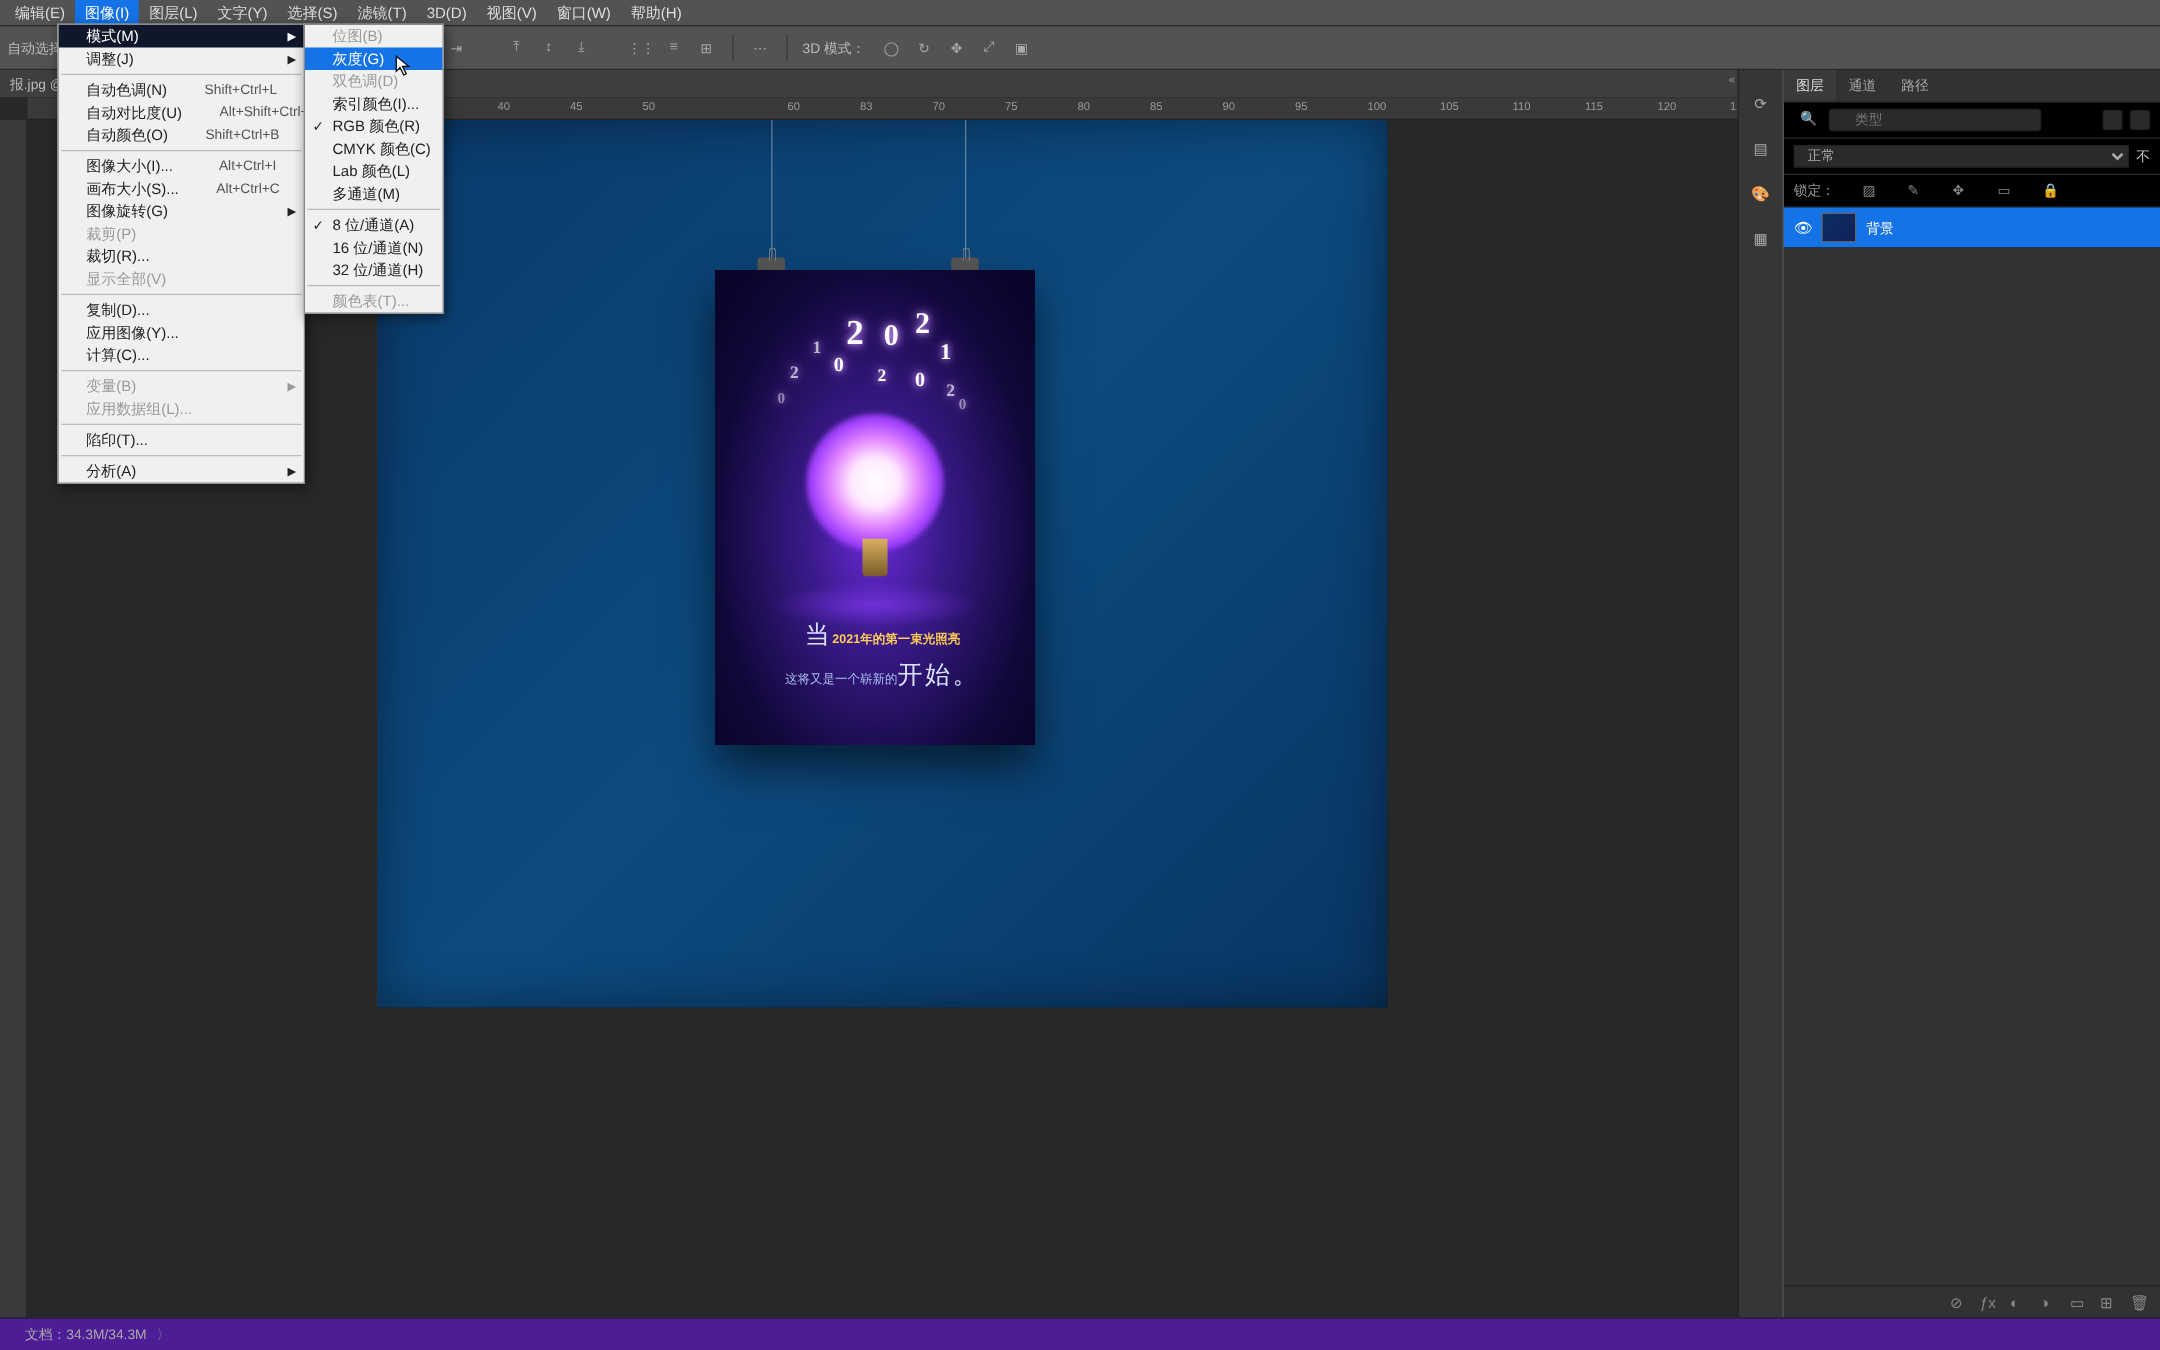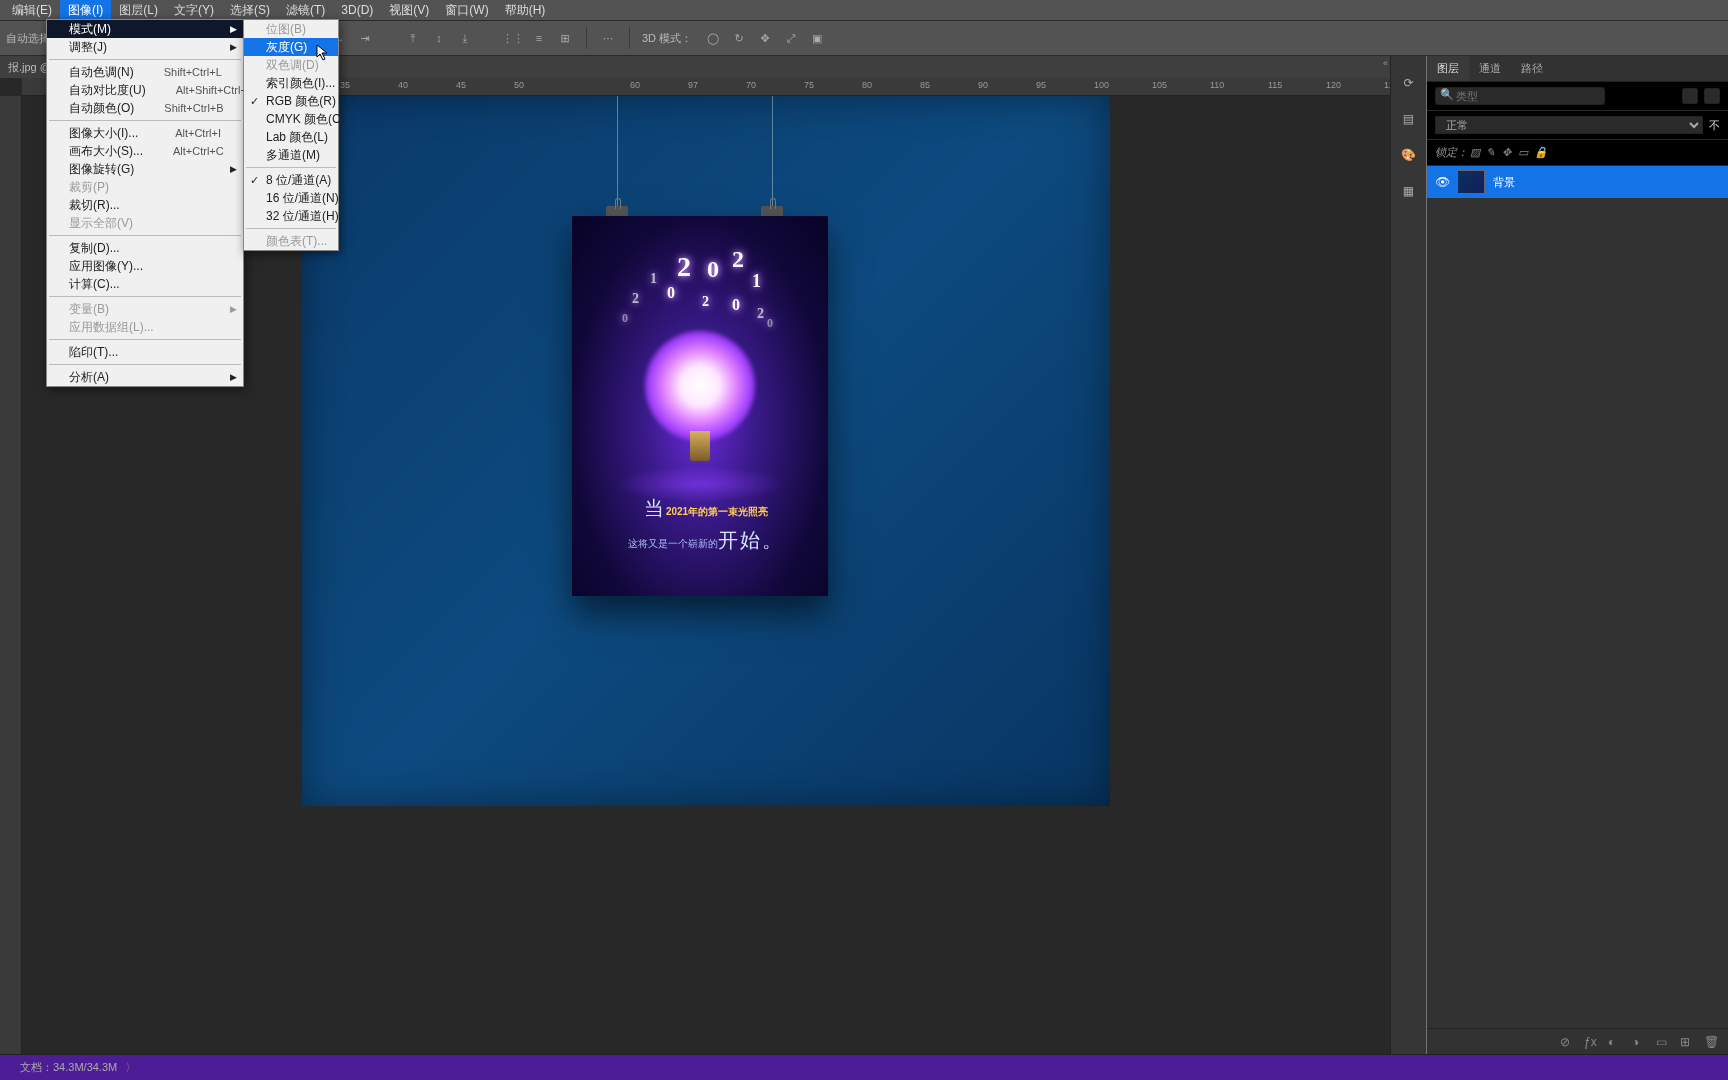--- a/index.html
+++ b/index.html
@@ -52,25 +52,25 @@
 
 
 .rightcol { position:absolute; top:56px; right:0; bottom:26px; width:338px; display:flex; }
 .iconstrip { width:36px; background:#363636; border-left:1px solid #222; display:flex; flex-direction:column; align-items:center; gap:14px; padding-top:16px; }
 .stripicon { width:22px; height:22px; color:#aaa; display:flex; align-items:center; justify-content:center; }
 .panel { flex:1; background:#000000; border-left:1px solid #737373; display:flex; flex-direction:column; }
 .ptabs { display:flex; height:26px; background:#323232; border-bottom:1px solid #222; align-items:center; font-size:11px; }
 .ptab { padding:5px 10px; color:#aaa; }
 .ptab.active { background:#3a3a3a; color:#ddd; }
 .p-search { display:flex; align-items:center; gap:6px; padding:5px 8px; border-bottom:1px solid #2a2a2a; }
-.p-search input { flex:1; background:#2a2a2a; border:1px solid #222; color:#999; font-size:11px; padding:2px 6px 2px 20px; border-radius:3px; }
+.p-search input { flex:1; background:#2a2a2a; border:1px solid #222; color:#999; font-size:11px; padding:2px 6px 2px 20px; border-radius:3px;margin-left:28px; }
 .p-search .sicon { width:16px; height:16px; background:#2a2a2a; border:1px solid #222; border-radius:2px; }
 .p-blend { display:flex; align-items:center; gap:6px; padding:5px 8px; border-bottom:1px solid #2a2a2a; font-size:11px; }
 .p-blend select { background:#2a2a2a; color:#aaa; border:1px solid #222; font-size:11px; padding:1px 6px; flex:1; }
-.p-lock { display:flex; align-items:center; gap:2px; padding:5px 8px; border-bottom:1px solid #2a2a2a; font-size:11px; color:#999;font-style:italic; }
+.p-lock { display:flex; align-items:center; gap:22px; padding:5px 8px; border-bottom:1px solid #2a2a2a; font-size:11px; color:#999; }
 .p-lock .lkicon { width:14px; height:14px; color:#888; }
 .layer-row { display:flex; align-items:center; gap:8px; padding:4px 8px; background:#1473e6; color:#fff; height:32px; }
 .layer-eye { width:14px; height:14px; }
 .layer-thumb { width:28px; height:24px; background:linear-gradient(135deg,#0a3060,#12205a); border:1px solid #666; }
 .layer-name { font-size:11px; }
 .panel-fill { flex:1; background:#323232; }
 .panel-foot { height:26px; background:#323232; border-top:1px solid #222; display:flex; align-items:center; justify-content:flex-end; gap:10px; padding:0 10px; }
 .pf-icon { width:14px; height:14px; color:#888; }
 
 
@@ -131,21 +131,21 @@
 
 <div class="workarea">
   <div class="ruler-h" id="rulerh">
       <span class="tick" style="left: 260px;">30</span>
       <span class="tick" style="left: 318px;">35</span>
       <span class="tick" style="left: 376px;">40</span>
       <span class="tick" style="left: 434px;">45</span>
       <span class="tick" style="left: 492px;">50</span>
       <span class="tick" style="left: 550px; margin-top: 36px;">55</span>
       <span class="tick" style="left: 608px;">60</span>
-      <span class="tick" style="left: 666px;">97</span>
+      <span class="tick" style="left: 666px;">83</span>
       <span class="tick" style="left: 724px;">70</span>
       <span class="tick" style="left: 782px;">75</span>
       <span class="tick" style="left: 840px;">80</span>
       <span class="tick" style="left: 898px;">85</span>
       <span class="tick" style="left: 956px;">90</span>
       <span class="tick" style="left: 1014px;">95</span>
       <span class="tick" style="left: 1072px;">100</span>
       <span class="tick" style="left: 1130px;">105</span>
       <span class="tick" style="left: 1188px;">110</span>
       <span class="tick" style="left: 1246px;">115</span>
@@ -252,21 +252,21 @@
     <div class="row">
       <span>陷印(T)...</span>
     </div>
     <hr>
     <div class="row">
       <span>分析(A)</span>
       <span class="arrow">▶</span>
     </div>
   </div>
 
-<div class="menu" id="modeMenu" style="top:19px; left:243px; width:96px;">
+<div class="menu" id="modeMenu" style="top:19px; left:243px; width:112px;">
     <div class="row dis">
       <span>位图(B)</span>
     </div>
     <div class="row hl">
       <span>灰度(G)</span>
     </div>
     <div class="row dis">
       <span>双色调(D)</span>
     </div>
     <div class="row">

